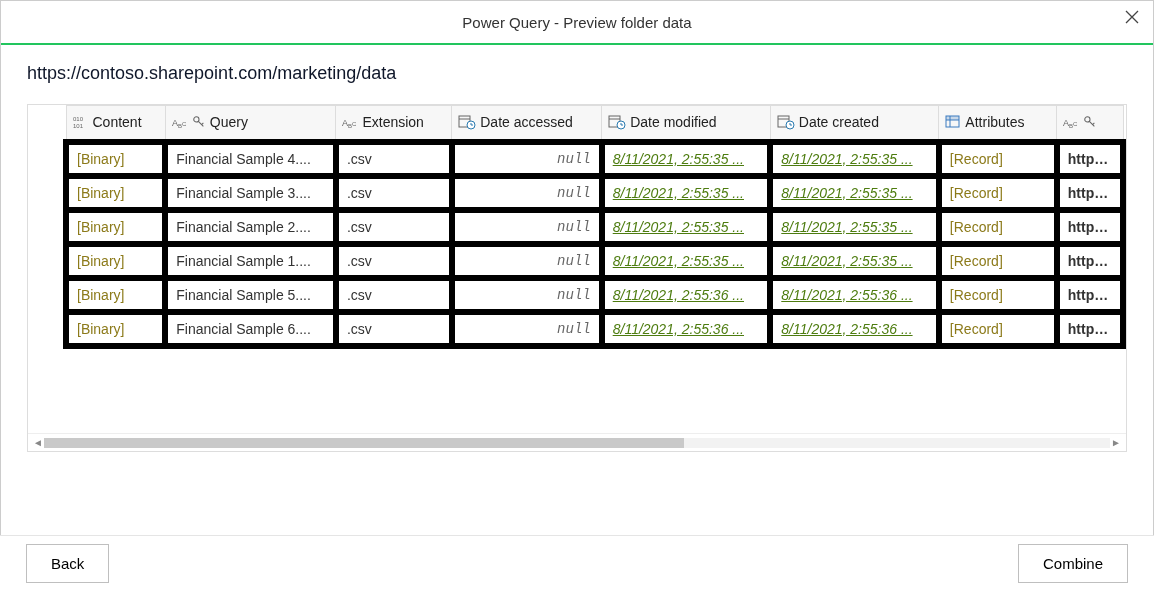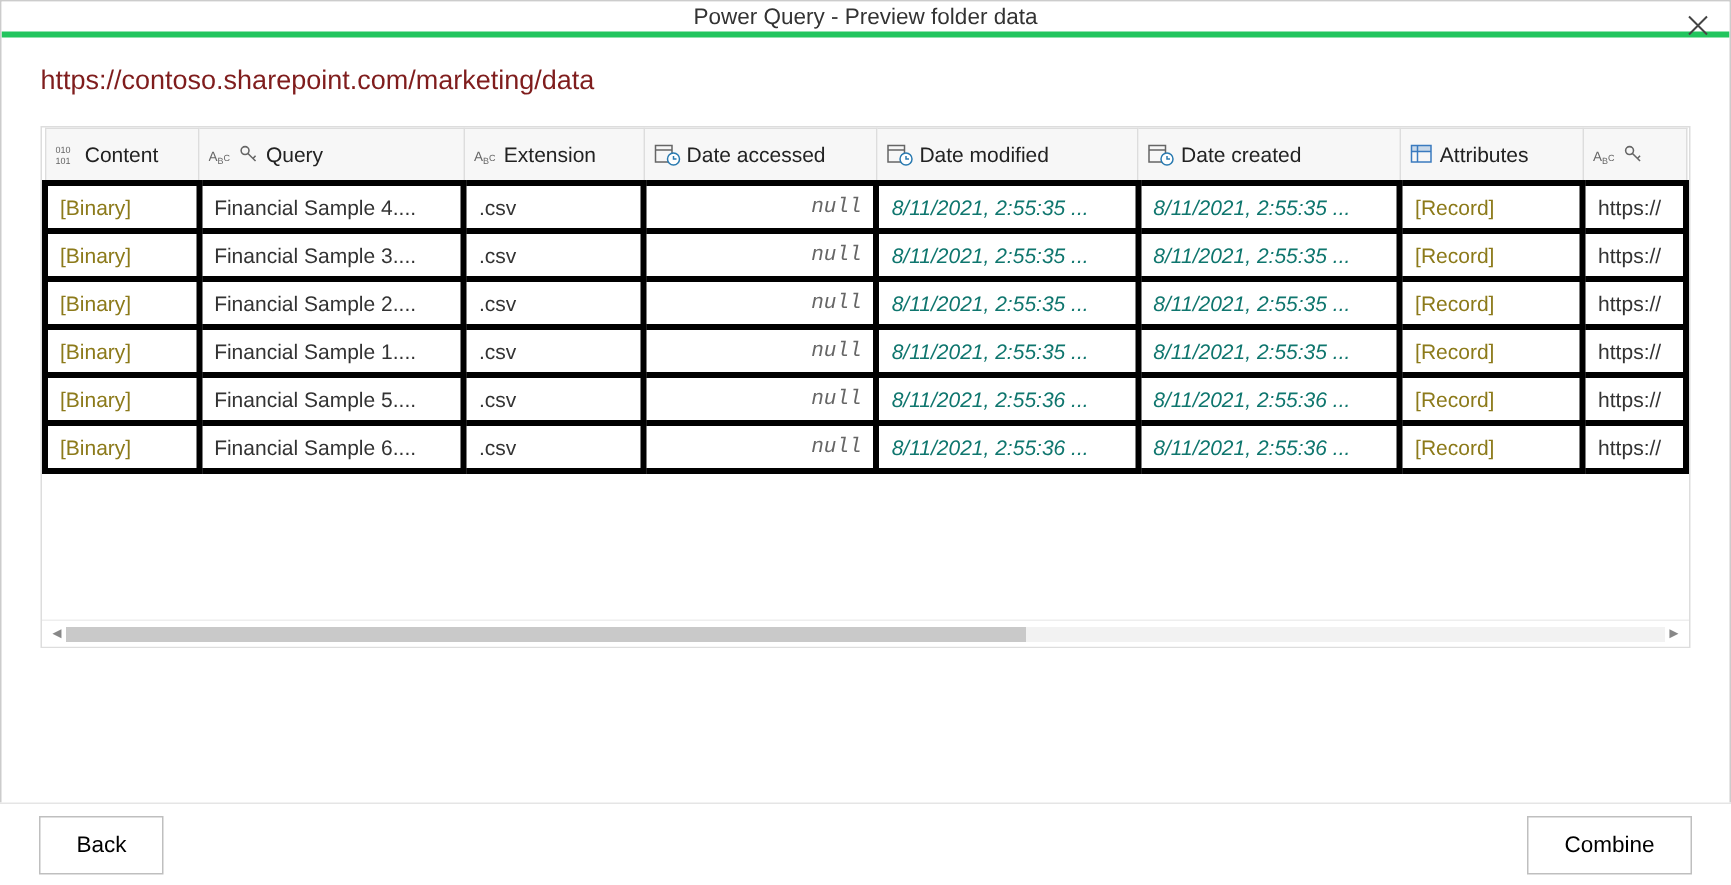--- a/index.html
+++ b/index.html
@@ -7,56 +7,57 @@
       font-family: "Segoe UI", Tahoma, sans-serif;
       font-size: 14px;
       color: #333;
       background: #fff;
       width: 1154px;
       height: 590px;
       overflow: hidden;
       border: 1px solid #ccc;
     }
     .titlebar {
-      height: 24px;
+      height: 44px;
       display: flex;
       align-items: center;
       justify-content: center;
       position: relative;
-      border-bottom: 4px solid #22c55e;
+      border-bottom: 2px solid #22c55e;
       font-size: 15px;
       background: #fff;
     }
     .titlebar .close {
       position: absolute;
       right: 14px;
       top: 8px;
       font-size: 18px;
       color: #444;
       cursor: pointer;
       line-height: 1;
     }
     .content {
       padding: 18px 26px 0 26px;
     }
     .url {
       font-size: 18px;
-      color: #7f1d1d;
+      color: #0f172a;
       margin-bottom: 20px;
     }
     .table-wrap {
       border: 1px solid #ddd;
       height: 348px;
       display: flex;
       flex-direction: column;
       position: relative;
     }
     .grid-scroll {
       flex: 1;
       overflow: hidden;
+      padding-left: 35px;
     }
     table {
       border-collapse: collapse;
       width: 100%;
       table-layout: fixed;
     }
     th {
       text-align: left;
       font-weight: normal;
       background: #f7f7f7;
@@ -68,34 +69,34 @@
       white-space: nowrap;
       overflow: hidden;
     }
     th .hdr {
       display: flex;
       align-items: center;
       gap: 4px;
     }
     th svg { flex-shrink: 0; }
     td {
-      border: 4px solid #000000;
+      border: 6px solid #000000;
       padding: 6px 8px;
       height: 32px;
       white-space: nowrap;
       overflow: hidden;
       text-overflow: ellipsis;
       font-size: 14px;
       margin-left: 41px;
     }
     .binary { color: #8c7a1a; }
     .record { color: #8c7a1a; }
     .null { color: #666; font-style: italic; text-align: right; font-family: Liberation Mono, monospace; }
-    .date { color: #0f766e; font-style: italic; }
-    .path { color: #333; }
+    .date { color: #4d7c0f; font-style: italic; text-decoration: underline; }
+    .path { color: #333; font-weight: bold; }
     .col-content { width: 96px; }
     .col-name { width: 165px; }
     .col-ext { width: 112px; }
     .col-acc { width: 145px; }
     .col-mod { width: 163px; }
     .col-crt { width: 163px; }
     .col-attr { width: 114px; }
     .col-path { width: 64px; }
     .scrollbar-area {
       height: 18px;

